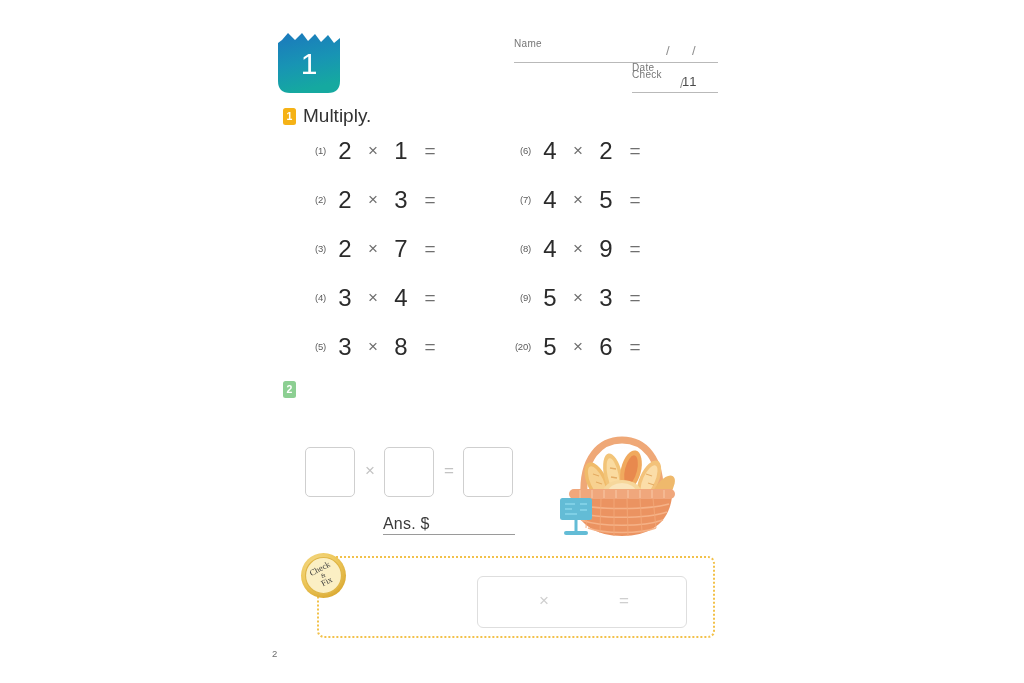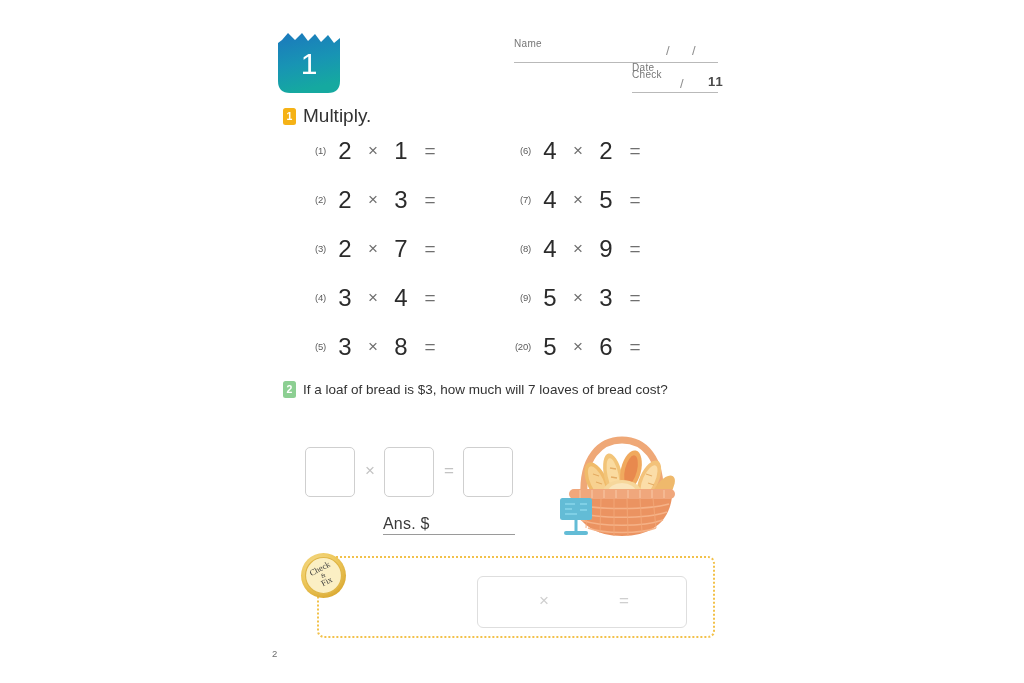--- a/index.html
+++ b/index.html
@@ -349,21 +349,21 @@
     <div class="meta-label" style="left:0px; top:8px;">Name</div>
     <div class="meta-rule" style="left:0px; top:32px; width:204px;"></div>
 
     <div class="meta-label" style="left:118px; top:8px;margin-top:24px;">Date</div>
     <div class="slash" style="left:152px; top:13px;">/</div>
     <div class="slash" style="left:178px; top:13px;">/</div>
     <div class="meta-rule" style="left:118px; top:32px; width:86px;"></div>
 
     <div class="meta-label" style="left:118px; top:39px;">Check</div>
     <div class="slash" style="left:166px; top:46px;">/</div>
-    <div class="score-total" style="left:194px; top:44px;font-weight:bold;">11</div>
+    <div class="score-total" style="left:168px; top:44px;">11</div>
     <div class="meta-rule" style="left:118px; top:62px; width:86px;"></div>
   </div>
 
   <div class="sec1-head">
     <div class="num-badge badge-orange">1</div>
     <div class="sec-head-text">Multiply.</div>
   </div>
 
   <div class="problems">
     <div class="prob-col col-left" id="col-left">
@@ -437,21 +437,20 @@
           <div class="prob-a">5</div>
           <div class="prob-op">×</div>
           <div class="prob-b">6</div>
           <div class="prob-eq">=</div>
         </div>
       </div>
   </div>
 
   <div class="sec2-head">
     <div class="num-badge badge-green">2</div>
-    <div class="sec2-text">If a loaf of bread is $3, how much will 7 loaves of bread cost?</div>
   </div>
 
   <div class="answer-area">
     <div class="ansbox ab1"></div>
     <div class="ans-op ao1">×</div>
     <div class="ansbox ab2"></div>
     <div class="ans-op ao2">=</div>
     <div class="ansbox ab3"></div>
 
     <div class="ans-line"></div>

